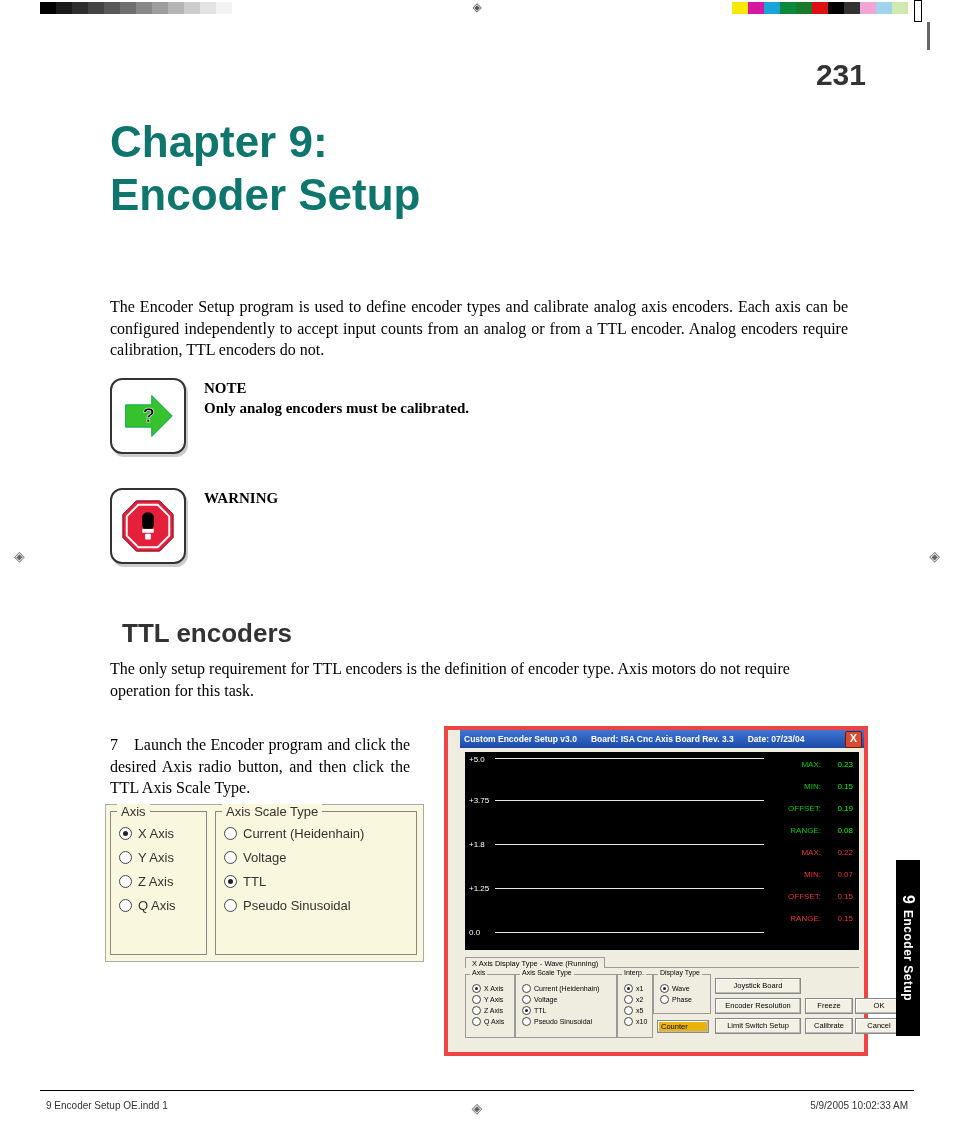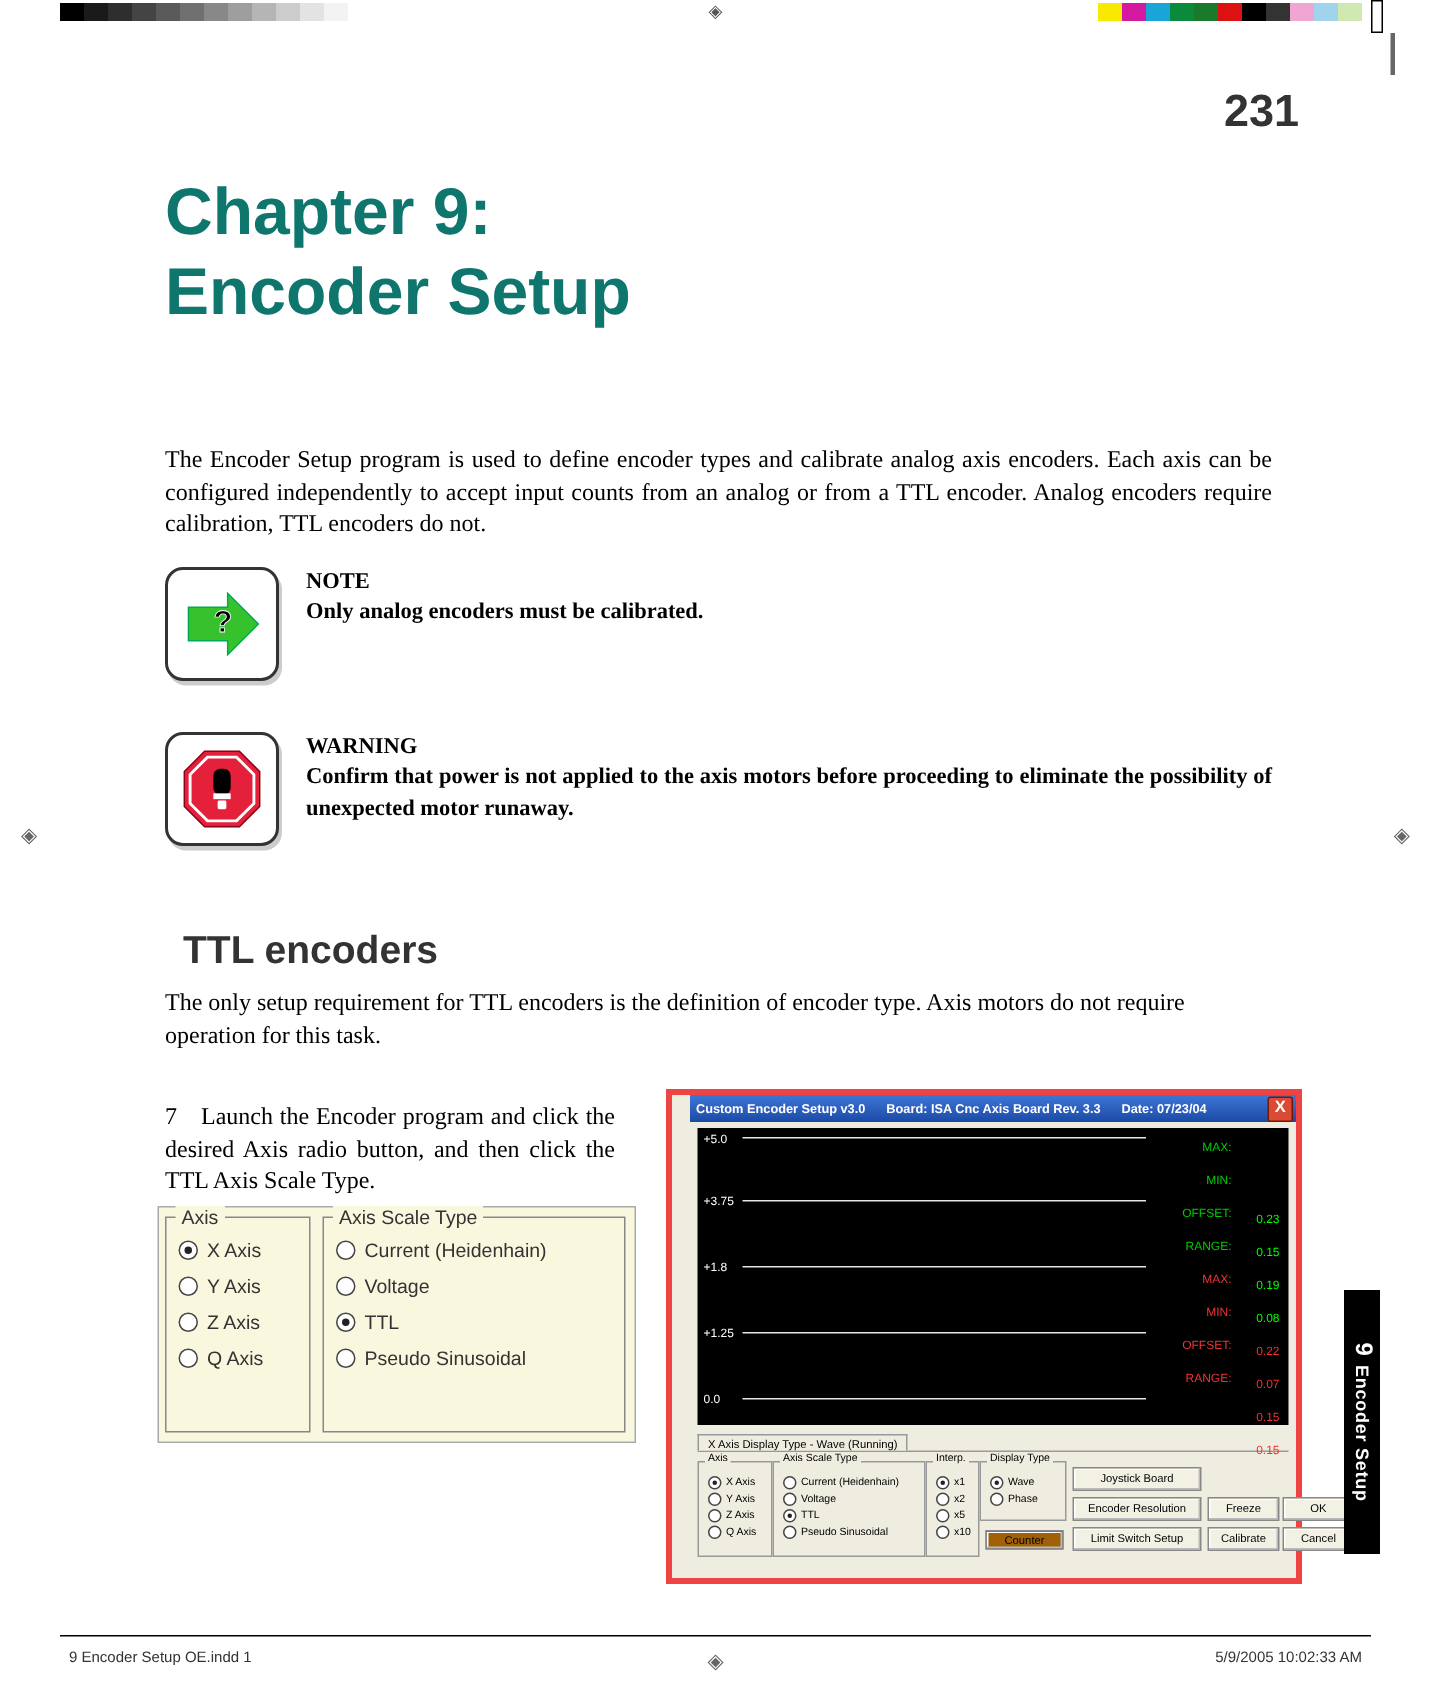--- a/index.html
+++ b/index.html
@@ -56,38 +56,38 @@
   
   .app{position:absolute;left:444px;top:726px;width:404px;height:322px;border:4px solid #ef4444;background:#efece0;font-family:var(--sans);padding-left:12px;}
   .app-titlebar{height:18px;background:linear-gradient(#3f76d6,#1b4aa6);color:#fff;display:flex;align-items:center;font:700 8.5px var(--sans);padding:0 4px;gap:14px;position:relative;}
   .title-close{position:absolute;right:2px;top:1px;width:15px;height:15px;background:#d94b34;border:1px solid #7a1500;border-radius:2px;color:#fff;font:700 11px/13px var(--sans);text-align:center;}
   .chart-area{position:relative;margin:4px 5px 2px 5px;height:198px;background:#000;}
   .ylab{position:absolute;left:4px;color:#fff;font:400 8px var(--sans);}
   .gridline{position:absolute;left:30px;right:95px;border-top:1px solid #fff;opacity:.9;}
   .readout{position:absolute;right:6px;color:#0f0;font:400 8px var(--sans);display:flex;gap:8px;}
   .readout .k{color:#0c0;}
   .readout .k.red{color:#e33;}
-  .readout .v{color:#0f0;width:24px;text-align:right;margin-top:48px;}
+  .readout .v{color:#0f0;width:24px;text-align:right;}
   .tab-strip{margin:0 5px;height:15px;border-bottom:1px solid #999;}
   .tab{display:inline-block;border:1px solid #999;border-bottom:none;padding:1px 6px 0 6px;font:400 7.5px var(--sans);background:#efece0;}
   .ctrl-area{position:relative;margin:2px 5px 4px 5px;height:74px;}
   .cgroup{position:absolute;border:1px solid #999;background:#efece0;}
   .cgroup .ct{position:absolute;left:4px;top:-6px;font:400 7px var(--sans);background:#efece0;padding:0 2px;}
   .mini-opts{padding:9px 4px 3px 6px;display:flex;flex-direction:column;gap:2px;}
   .mini-opt{display:flex;align-items:center;gap:3px;font:400 7px var(--sans);}
   .mradio{width:7px;height:7px;border:1px solid #444;border-radius:50%;background:#fff;display:inline-flex;align-items:center;justify-content:center;}
   .mradio.sel::after{content:"";width:3px;height:3px;border-radius:50%;background:#222;}
   .mbtn{position:absolute;border:1px solid #888;background:#f3f0e4;font:400 7.5px var(--sans);text-align:center;line-height:14px;height:14px;box-shadow:inset -1px -1px 0 #bbb, inset 1px 1px 0 #fff;}
   
   .thumb{position:absolute;right:34px;top:860px;width:24px;height:176px;background:#000;color:#fff;writing-mode:vertical-rl;text-orientation:mixed;font:700 12px var(--sans);display:flex;align-items:center;justify-content:center;letter-spacing:.5px;}
   .thumb .num{font-weight:700;font-size:16px;margin-bottom:6px;}
   
   .footer-line{position:absolute;left:40px;right:40px;bottom:34px;border-top:1px solid #000;}
   .footer{position:absolute;left:46px;right:46px;bottom:14px;font:400 10px var(--sans);color:#333;display:flex;justify-content:space-between;}
-  .ctr-btn{position:absolute;border:1px solid #888;background:#a16207;font:400 7.5px var(--sans);text-align:center;padding:1px 3px;box-shadow:inset -1px -1px 0 #bbb, inset 1px 1px 0 #fff;}
+  .ctr-btn{position:absolute;border:1px solid #888;background:#eab308;font:400 7.5px var(--sans);padding:1px 3px;box-shadow:inset -1px -1px 0 #bbb, inset 1px 1px 0 #fff;}
 </style>
 </head>
 <body>
 
 <div class="page">
 
   <div class="reg-strip">
     <div class="grad" id="grad">
         <span style="background: rgb(0, 0, 0);"></span>
         <span style="background: rgb(26, 26, 26);"></span>
@@ -154,21 +154,20 @@
       <svg class="stop-svg" viewBox="0 0 60 60">
         <polygon points="18,4 42,4 56,18 56,42 42,56 18,56 4,42 4,18" fill="#e4203a" stroke="#8a0018" stroke-width="1"></polygon>
         <polygon points="20,8 40,8 52,20 52,40 40,52 20,52 8,40 8,20" fill="none" stroke="#fff" stroke-width="2"></polygon>
         <rect x="24" y="16" width="12" height="18" rx="5" fill="#000"></rect>
         <rect x="27" y="38" width="6" height="6" rx="1" fill="#fff"></rect>
         <rect x="24" y="33" width="12" height="4" fill="#fff"></rect>
       </svg>
     </div>
     <div class="txt">
       <span class="lbl">WARNING</span>
-      <span class="body">Confirm that power is not applied to the axis motors before proceeding to eliminate the possibility of unexpected motor runaway.</span>
     </div>
   </div>
 
   <h2>TTL encoders</h2>
   <p class="sub-intro">The only setup requirement for TTL encoders is the definition of encoder type.  Axis motors do not require operation for this task.</p>
   <p class="step1">7 Launch the Encoder program and click the desired Axis radio button, and then click the TTL Axis Scale Type.</p>
 
   <div class="panel-groups">
     <div class="grp axis">
       <span class="grp-title">Axis</span>

